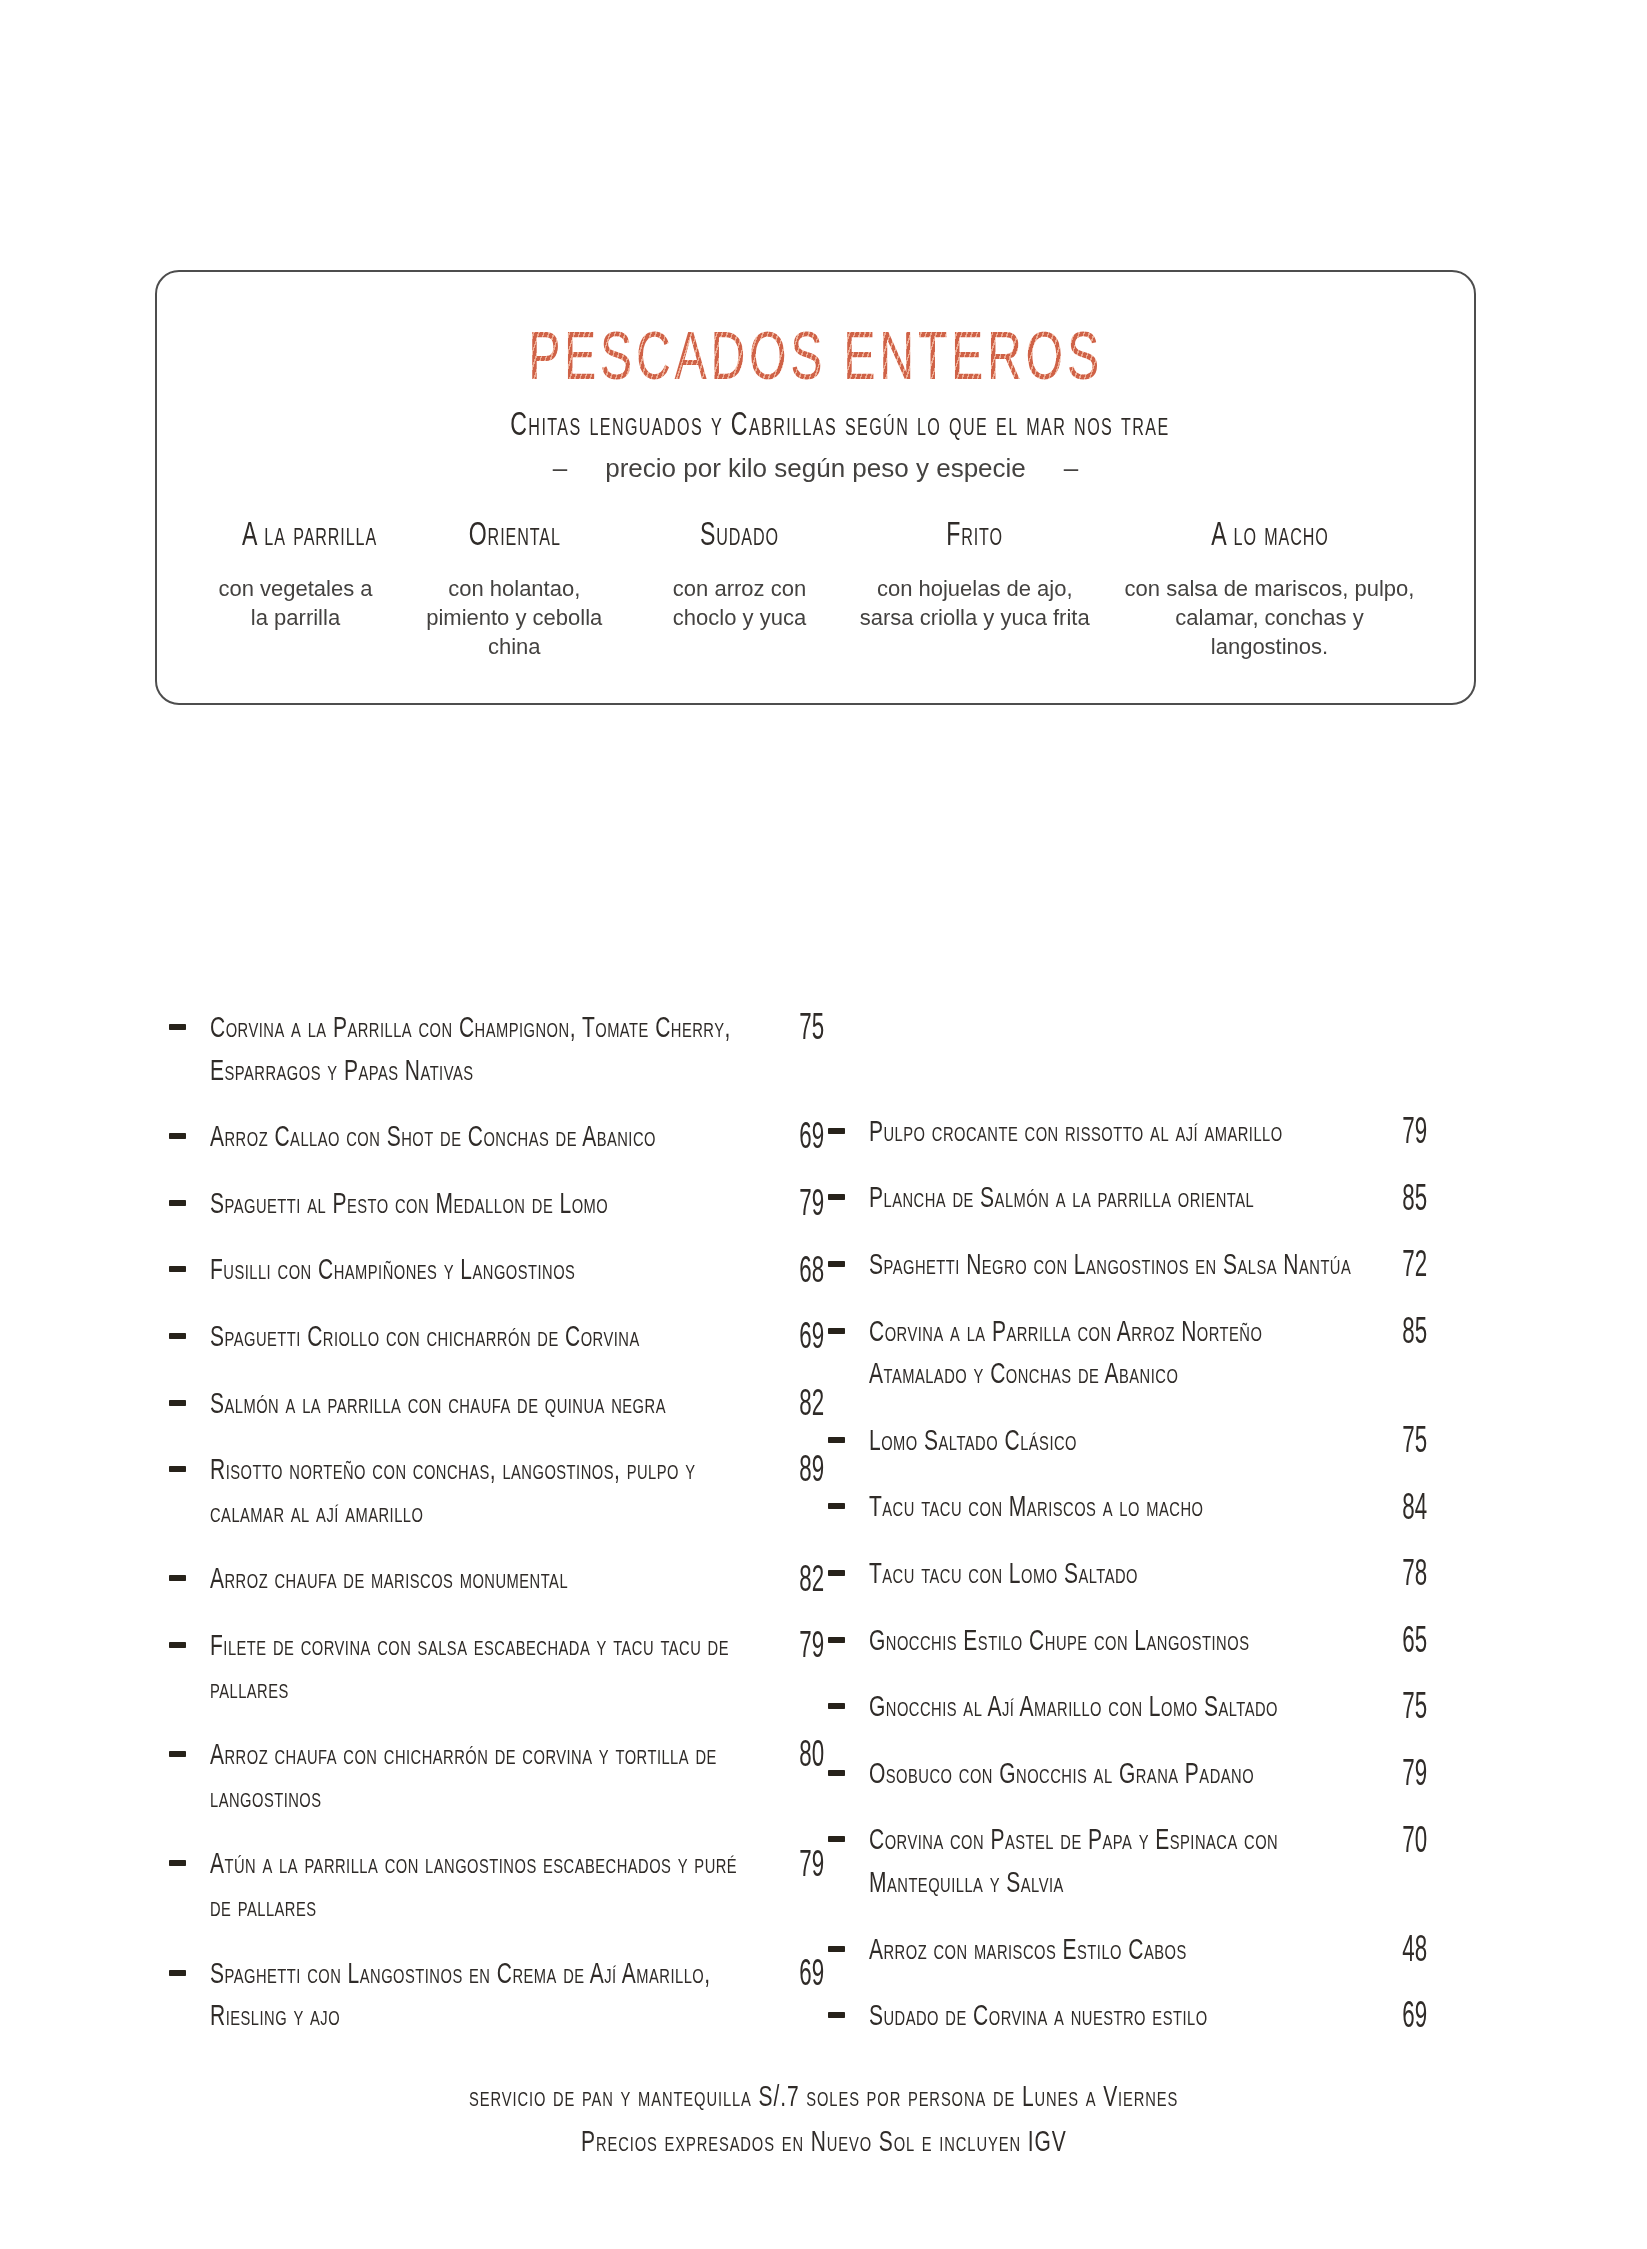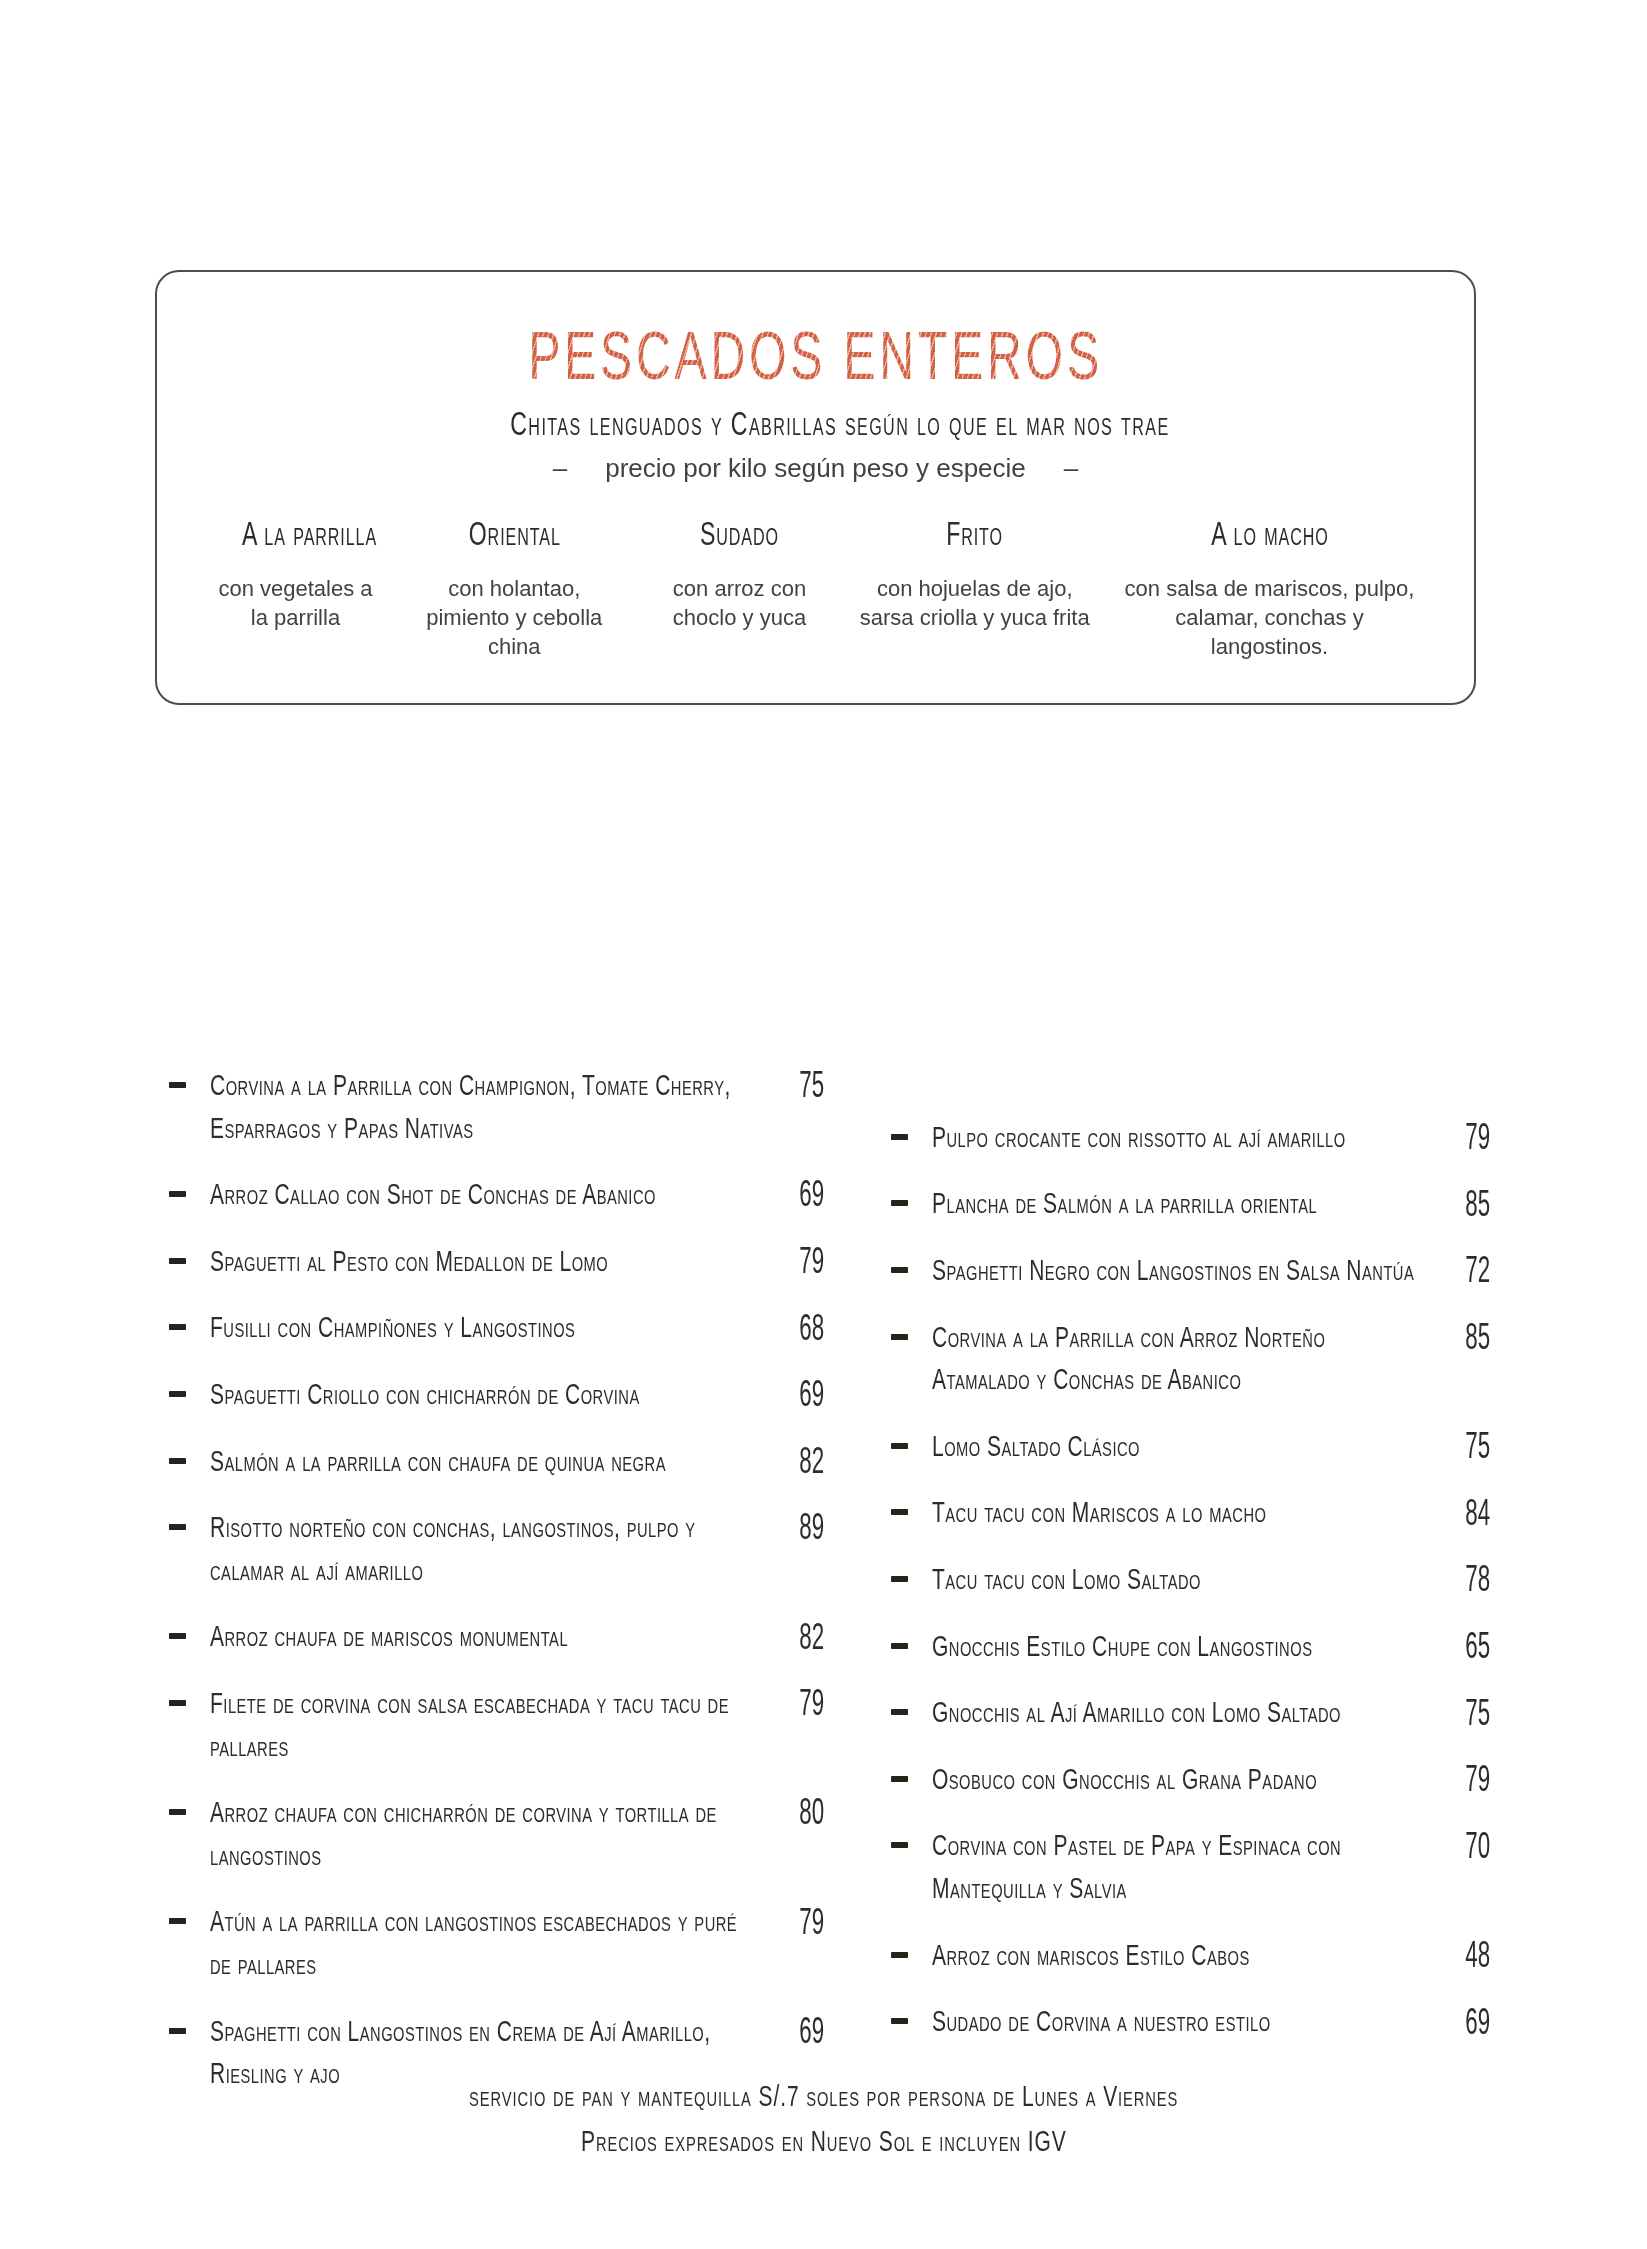--- a/index.html
+++ b/index.html
@@ -123,25 +123,24 @@
     letter-spacing:6.6px;
     color:var(--accent);
   }
   .principales-label .cond-c{
     text-shadow:-5.3px 4px 0 var(--accent-light);
   }
 
   
   .menu-columns{
     position:absolute;
-    left:165px; top:1064px;
+    left:165px; top:1006px;
     width:1325px;
     display:flex;
-    gap:63px;
-    align-items:center;
+    align-items:flex-end;
   }
   .menu-col{display:block;}
   .menu-col-left{width:659px;}
   .menu-col-right{width:603px;}
   .menu-item{
     display:flex;
     align-items:flex-start;
     margin-bottom:24px;
   }
   .dash{

